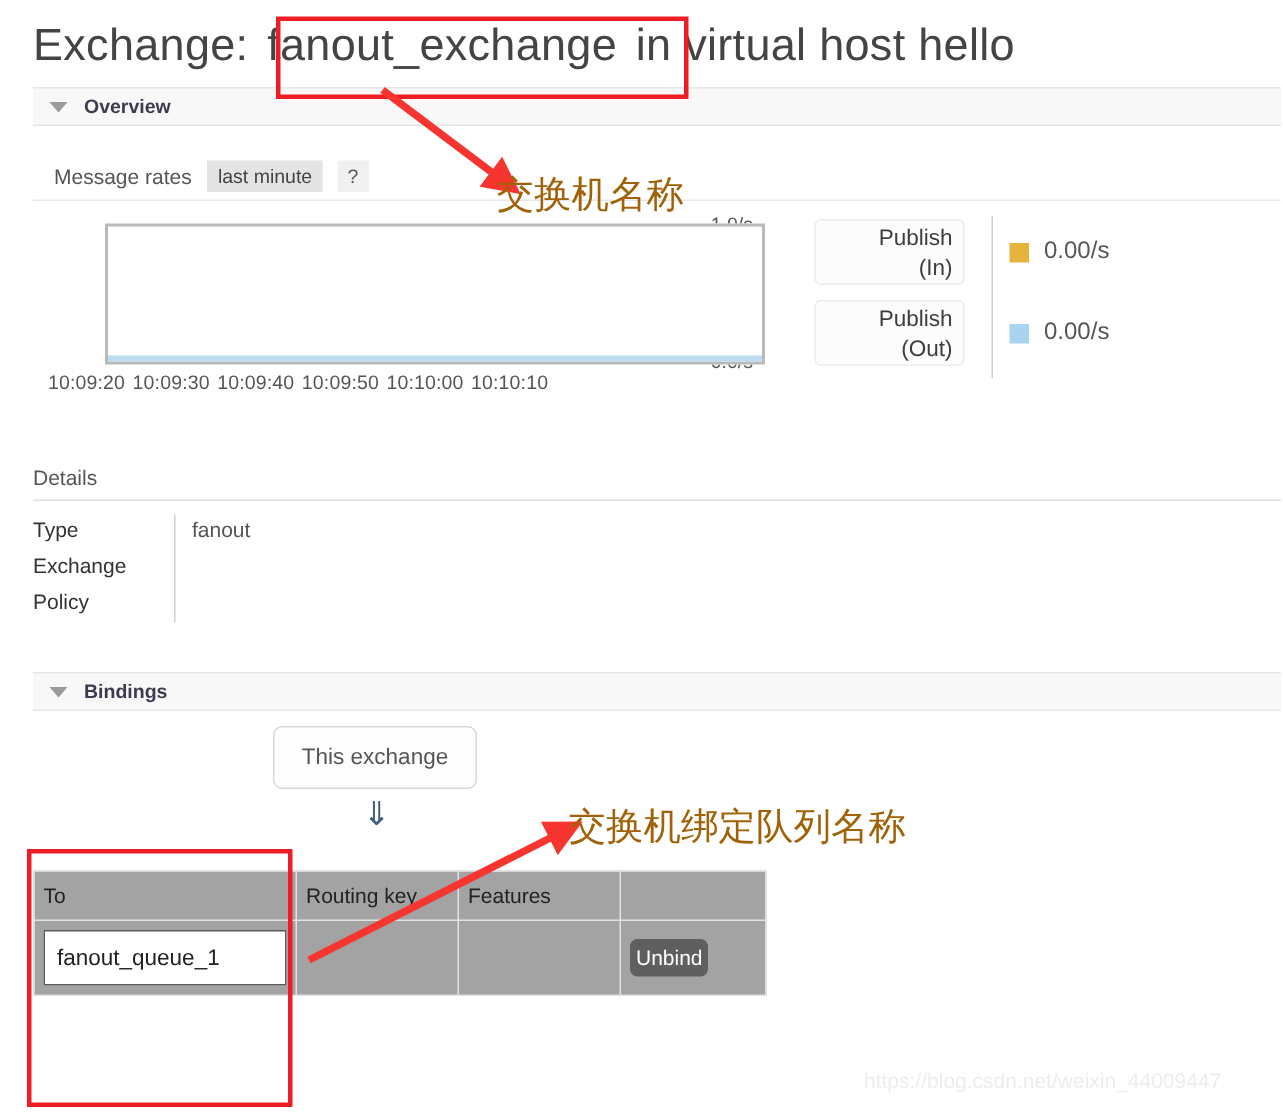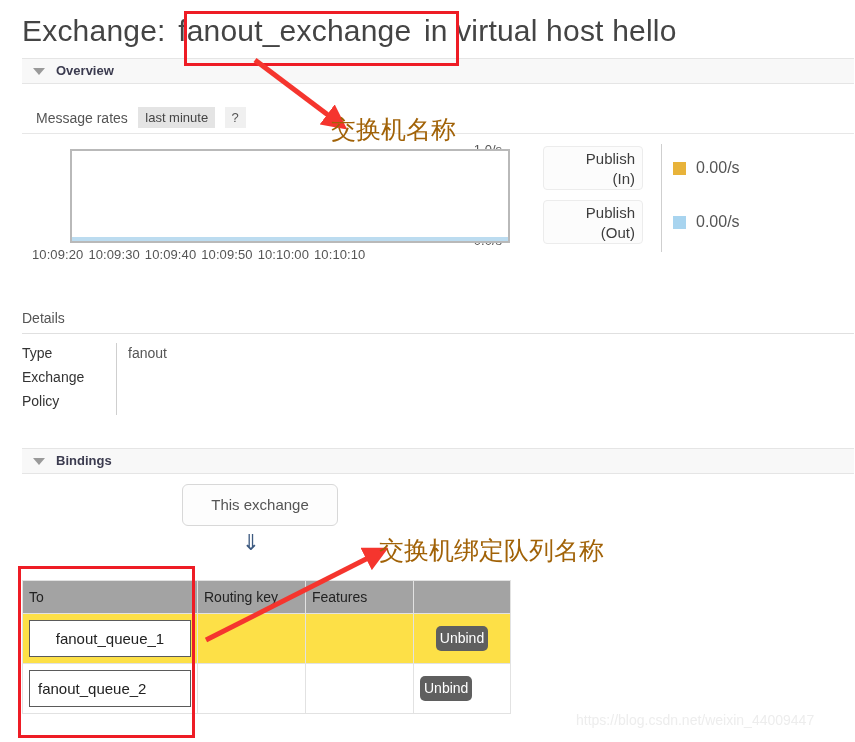--- a/index.html
+++ b/index.html
@@ -255,21 +255,21 @@
     top: 2px;
     font-size: 14px;
     color: #555;
   }
 
   
   #this-exchange-btn {
     position: absolute;
     left: 182px;
     top: 484px;
-    width: 156px;
+    width: 136px;
     height: 42px;
     border: 1px solid #d8d8d8;
     border-radius: 6px;
     background: #fdfdfd;
     box-sizing: border-box;
     text-align: center;
     line-height: 40px;
     font-size: 15px;
     color: #555;
   }
@@ -302,21 +302,21 @@
     background: #a3a3a3;
     color: #222;
     vertical-align: middle;
     height: 22px;
   }
   #bindings-table td {
     border: 1px solid #e2e2e2;
     padding: 6px;
     vertical-align: middle;
   }
-  #bindings-table tr.row-odd td { background: #fde047; text-align: center; }
+  #bindings-table tr.row-odd td { background: #a3a3a3; }
   #bindings-table tr.row-even td { background: #ffffff; }
   .col-to       { width: 162px; }
   .col-routing  { width: 95px; }
   .col-args     { width: 95px; }
   .col-action   { width: 84px; }
   .queue-chip {
     display: block;
     border: 1px solid #5a5a5a;
     background: #ffffff;
     padding: 9px 8px;
@@ -465,30 +465,20 @@
     <tr class="row-odd">
       <td>
         <span class="queue-chip">fanout_queue_1</span>
       </td>
       <td></td>
       <td></td>
       <td>
         <span class="unbind-btn">Unbind</span>
       </td>
     </tr>
-    <tr class="row-even">
-      <td>
-        <span class="queue-chip">fanout_queue_2</span>
-      </td>
-      <td></td>
-      <td></td>
-      <td>
-        <span class="unbind-btn">Unbind</span>
-      </td>
-    </tr>
   </tbody>
 </table>
 
 <div class="anno-box" id="anno-box-title"></div>
 <div class="anno-box" id="anno-box-queues"></div>
 
 <svg class="anno-arrow" id="anno-arrow-title" viewBox="0 0 160 80">
   <defs>
     <marker id="arrowhead-a" markerWidth="5" markerHeight="5" refX="2.2" refY="2.5" orient="auto">
       <polygon points="0,0 5,2.5 0,5" fill="#f5352e"></polygon>

